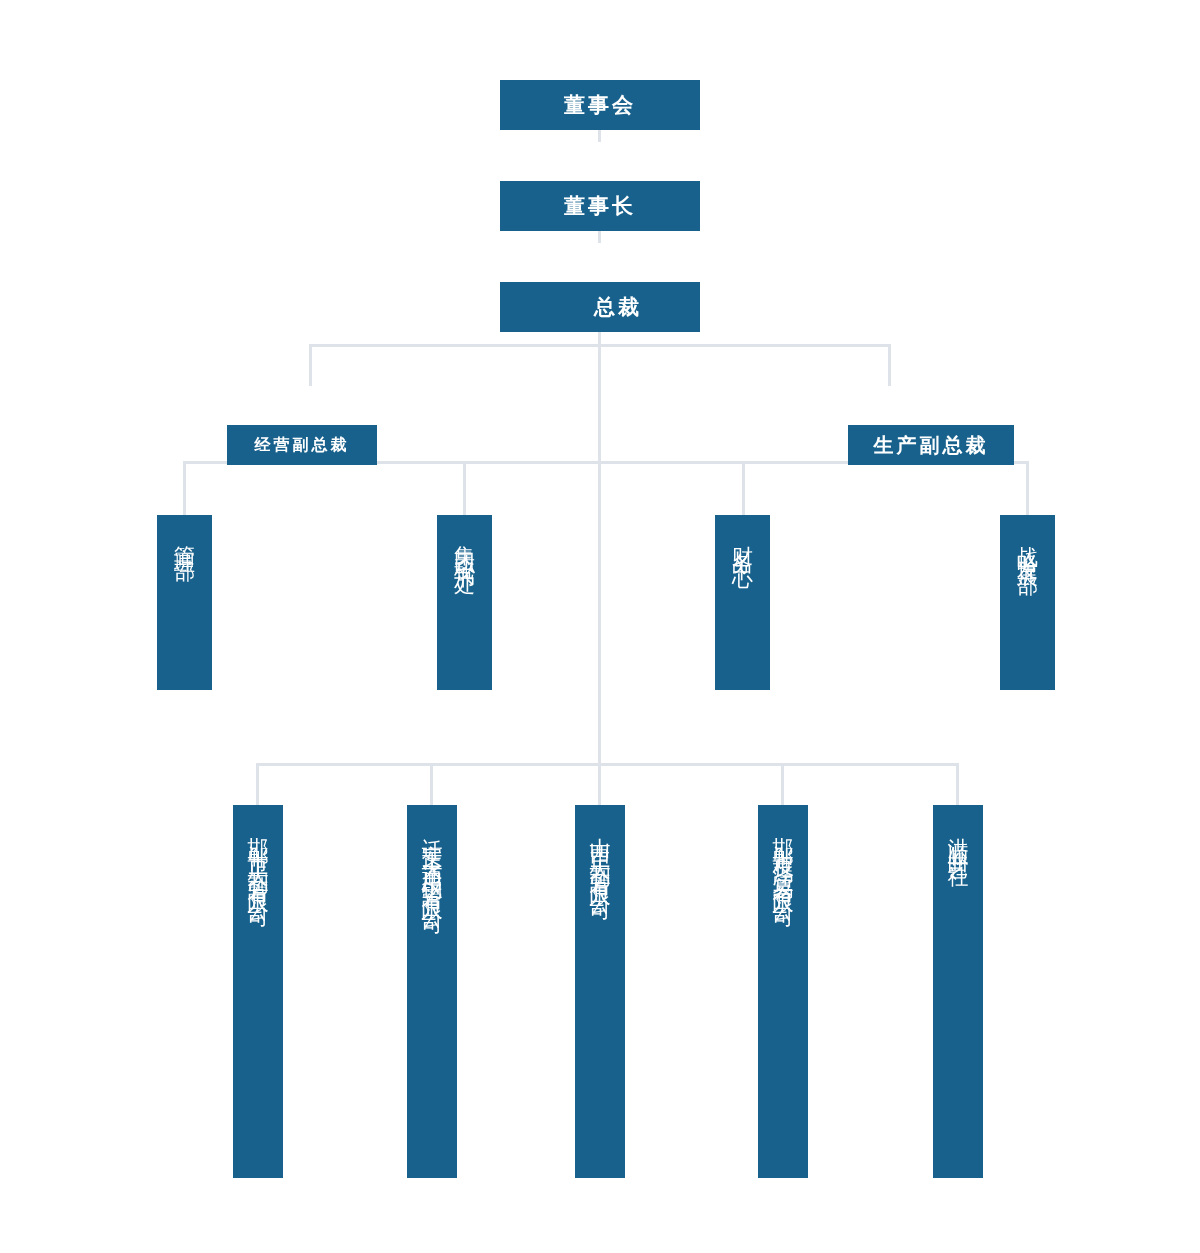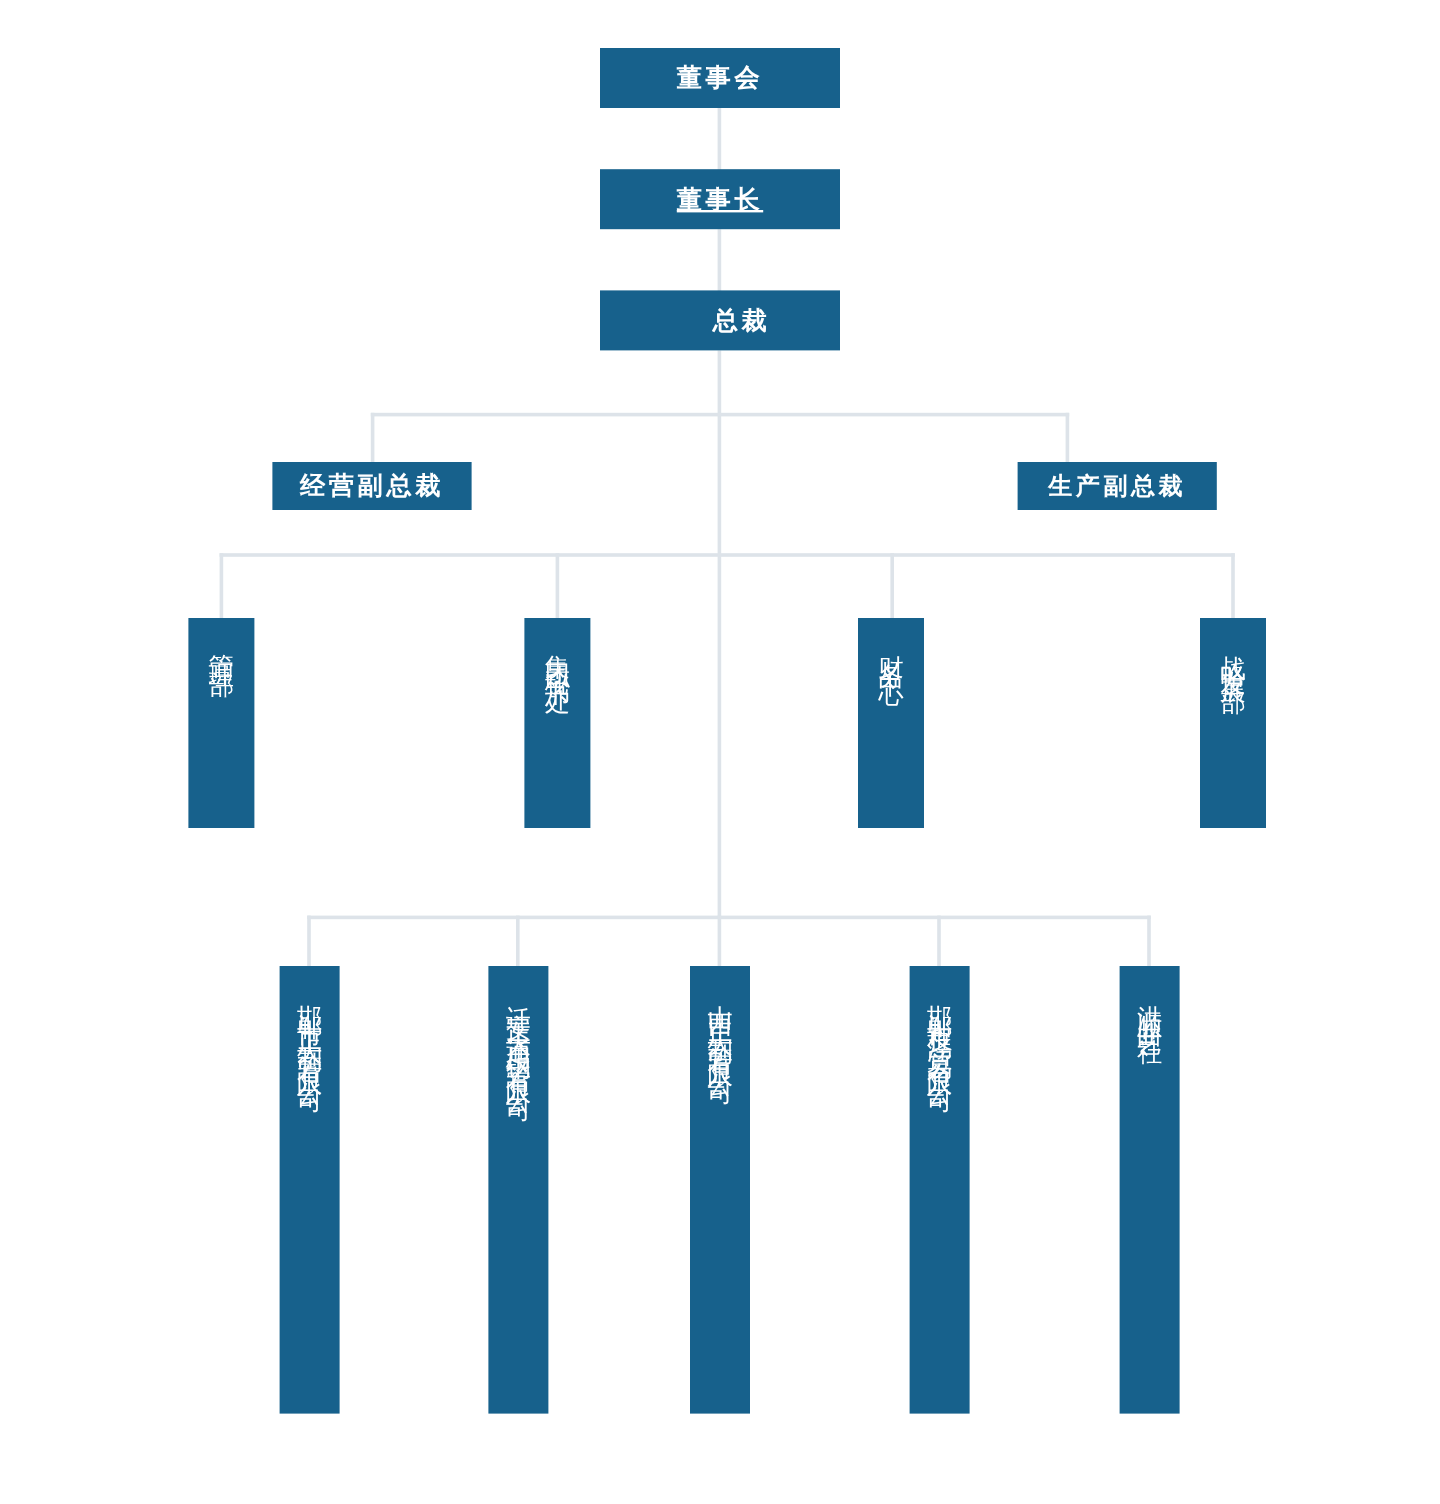--- a/index.html
+++ b/index.html
@@ -49,25 +49,26 @@
     position: absolute;
     background: var(--box);
     color: var(--text);
     display: flex;
     align-items: center;
     justify-content: center;
     font-size: 21px;
     font-weight: bold;
     letter-spacing: 3px;
     box-sizing: border-box;
+    margin-top: 40px;
   }
   #n-board     { left: 500px; top: 40px;  width: 200px; height: 50px; }
-  #n-chairman  { left: 500px; top: 141px; width: 200px; height: 50px; text-decoration: underline; }
+  #n-chairman  { left: 500px; top: 141px; width: 200px; height: 50px; }
   #n-president { left: 500px; top: 242px; width: 200px; height: 50px; padding-left: 36px; }
-  #n-vp1 { left: 227px; top: 385px; width: 166px; height: 40px; font-size: 21px; }
+  #n-vp1 { left: 227px; top: 385px; width: 150px; height: 40px; font-size: 16px; }
   #n-vp2 { left: 848px; top: 385px; width: 166px; height: 40px; font-size: 20px; }
 
   
   .vnode {
     position: absolute;
     background: var(--box);
     color: var(--text);
     writing-mode: vertical-rl;
     display: flex;
     align-items: center;

